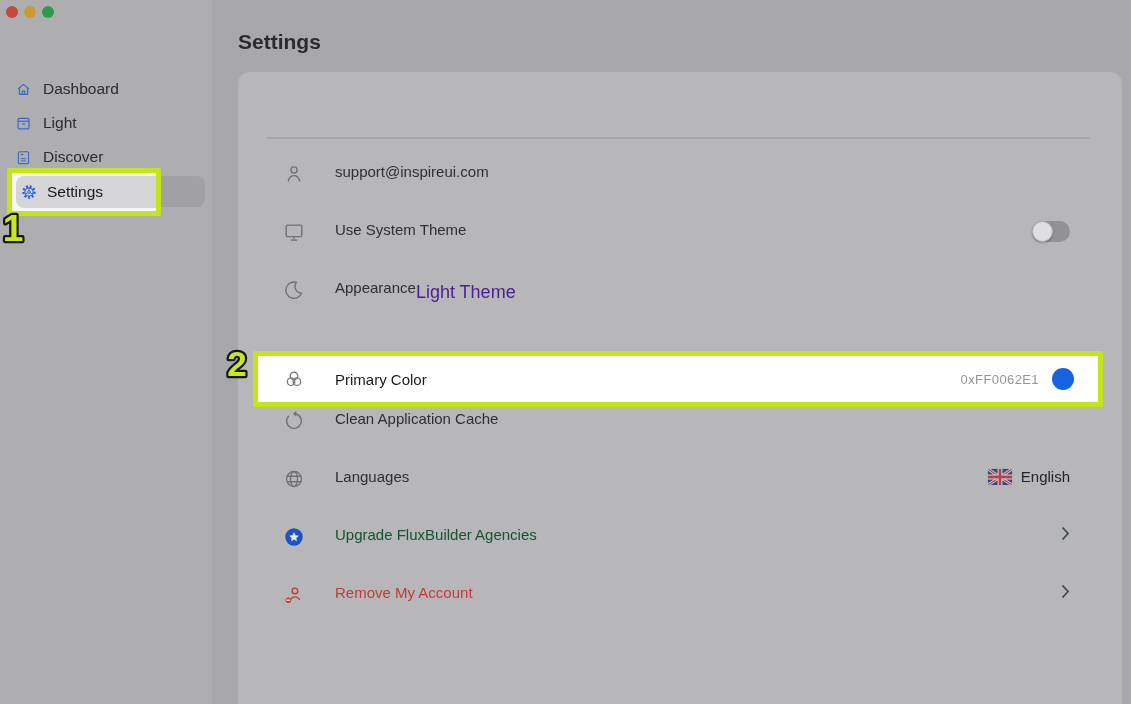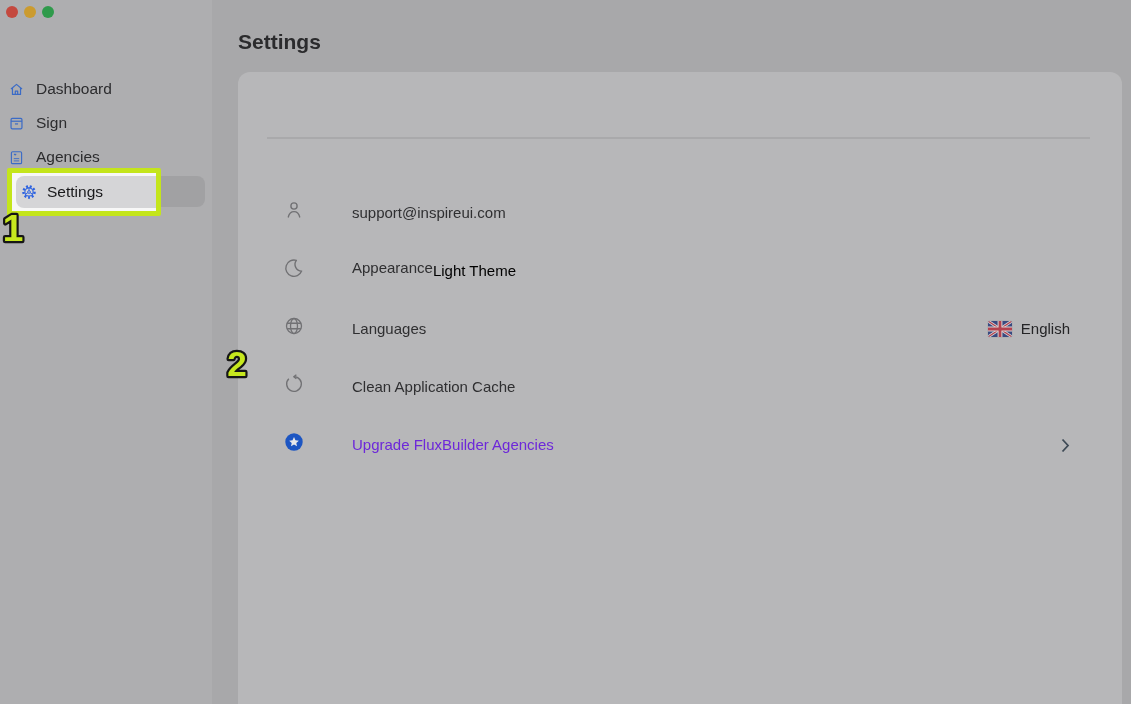--- a/index.html
+++ b/index.html
@@ -12,21 +12,21 @@
 
   
   .sidebar { width:212px; height:100%; background:#aeaeb0; position:relative; flex:none; }
   .lights { display:flex; gap:6px; padding:6px 0 0 6px; }
   .light { width:12px; height:12px; border-radius:50%; }
   .light.red    { background:#c4493f; }
   .light.yellow { background:#cb9b2f; }
   .light.green  { background:#2f9a4b; }
 
   .nav { margin-top:54px; }
-  .nav-item { height:34px; display:flex; align-items:center; padding-left:8px; gap:11px; position:relative; cursor:default; }
+  .nav-item { height:34px; display:flex; align-items:center; padding-left:15px; gap:11px; position:relative; cursor:default; }
   .nav-item .nicon { width:17px; height:17px; color:#3b6bc6; flex:none; display:flex; }
   .nav-item .nlabel { font-size:15.5px; color:#2c2c2e; }
   .settings-pill { position:absolute; left:12px; top:2px; width:193px; height:31px; border-radius:8px; background:#a1a1a3; z-index:0; }
   .nav-item > .nicon, .nav-item > .nlabel { position:relative; z-index:1; }
 
   
   .ann1 { position:absolute; left:7px; top:168px; width:154px; height:48px;
           border:5px solid #c4e51b; border-radius:2px; background:#f7f7f7; z-index:5;
           padding:3px 0 3px 4px; }
   .ann1-pill { height:100%; background:#d5d5d7; border-radius:8px 0 0 8px;
@@ -45,28 +45,28 @@
 
   
   .main { flex:1; padding:29px 9px 0 26px; position:relative; }
   .page-title { font-size:21px; font-weight:700; color:#2b2b2d; height:26px; line-height:26px; margin-bottom:17px; }
 
   .card { background:#b7b7b9; border-radius:12px; height:860px; }
   .card-top-spacer { height:65px; }
   .divider { border-top:2px solid #a9a9ab; margin:0 32px 0 29px; }
   .rows { padding-top:24px; }
 
-  .row { height:58px; display:flex; align-items:flex-end; padding:0 52px 0 45px; cursor:default;gap:17px; }
+  .row { height:58px; display:flex; align-items:flex-start; padding:0 52px 0 45px; cursor:default; }
   .row-icon { width:22px; height:22px; margin-right:30px; color:#717174; flex:none; display:flex; }
   .row-label { font-size:15px; color:#2f2f31; }
   .row-stack { display:flex; flex-direction:row; }
-  .row-sub { font-size:15px; color:#000000; margin-top:3px; }
+  .row-sub { font-size:18px; color:#4c1d95; margin-top:3px; }
   .row-right { margin-left:auto; display:flex; align-items:center; }
 
-  .row-label.accent-blue { color:#6d28d9; }
+  .row-label.accent-blue { color:#14532d; }
   .row-label.accent-red  { color:#c23a3a; }
   .row-icon.red { color:#c23a3a; }
 
   
   .toggle { width:38px; height:21px; border-radius:11px; background:#929294; position:relative; }
   .toggle-knob { width:21px; height:21px; border-radius:50%; background:#dfdfe1;
                  border:0.5px solid #b2b2b4; position:absolute; left:0; top:0;
                  box-shadow:0 1px 2px rgba(0,0,0,.3); }
 
   
@@ -109,32 +109,32 @@
     </div>
 
     <div class="nav-item">
       <span class="nicon">
         <svg viewBox="0 0 24 24" width="17" height="17" fill="none" stroke="currentColor" stroke-width="1.7" stroke-linejoin="round">
           <rect x="4.3" y="4.8" width="15.4" height="14.7" rx="1.8"></rect>
             <path d="M4.3 8.8h15.4"></path>
             <path d="M9.8 12.6h4.4"></path>
         </svg>
       </span>
-      <span class="nlabel">Sign</span>
+      <span class="nlabel">Light</span>
     </div>
 
     <div class="nav-item">
       <span class="nicon">
         <svg viewBox="0 0 24 24" width="17" height="17" fill="none" stroke="currentColor" stroke-width="1.6" stroke-linejoin="round">
           <rect x="4.8" y="3.8" width="14.4" height="16.9" rx="1.8"></rect>
           <path d="M8.2 13.6h7.6M8.2 16.8h7.6" stroke-width="1.3"></path>
           <path d="M8.3 7.1c.45-.75 1.5-.7 1.75.15.25-.85 1.3-.9 1.75-.15.3.55-.2 1.25-1.75 2.3-1.55-1.05-2.05-1.75-1.75-2.3z" fill="currentColor" stroke="none"></path>
         </svg>
       </span>
-      <span class="nlabel">Agencies</span>
+      <span class="nlabel">Discover</span>
     </div>
 
     <div class="nav-item">
       <div class="settings-pill"></div>
     </div>
   </div>
 
   <div class="ann1">
     <div class="ann1-pill">
       <span class="nicon">
@@ -166,33 +166,74 @@
       <div class="row">
         <span class="row-icon">
           <svg viewBox="0 0 24 24" width="22" height="22" fill="none" stroke="currentColor" stroke-width="1.5" stroke-linecap="round">
             <circle cx="12" cy="7.6" r="3.4"></circle>
               <path d="M5.8 19.6c.9-3.9 3.1-5.8 6.2-5.8s5.3 1.9 6.2 5.8"></path>
           </svg>
         </span>
         <span class="row-label">support@inspireui.com</span>
       </div>
 
+      <div class="row">
+        <span class="row-icon">
+          <svg viewBox="0 0 24 24" width="22" height="22" fill="none" stroke="currentColor" stroke-width="1.5" stroke-linejoin="round">
+            <rect x="3.5" y="4.5" width="17" height="12.5" rx="1.5"></rect>
+              <path d="M12 17v2.4"></path>
+              <path d="M8.6 20.8h6.8"></path>
+          </svg>
+        </span>
+        <span class="row-label">Use System Theme</span>
+        <span class="row-right">
+          <span class="toggle">
+            <span class="toggle-knob"></span>
+          </span>
+        </span>
+      </div>
 
       <div class="row">
         <span class="row-icon">
           <svg viewBox="0 0 24 24" width="22" height="22" fill="none" stroke="currentColor" stroke-width="1.5" stroke-linejoin="round">
             <path d="M14.6 3.7a8.9 8.9 0 1 0 5.7 11.7 7.3 7.3 0 0 1-5.7-11.7z"></path>
           </svg>
         </span>
         <span class="row-stack">
           <span class="row-label">Appearance</span>
           <span class="row-sub">Light Theme</span>
         </span>
       </div>
 
+      <div class="ann2">
+        <div class="hl-row">
+          <span class="row-icon">
+            <svg viewBox="0 0 24 24" width="22" height="22" fill="none" stroke="currentColor" stroke-width="1.5">
+              <circle cx="12" cy="8.7" r="4.1"></circle>
+                <circle cx="8.8" cy="14.9" r="4.1"></circle>
+                <circle cx="15.2" cy="14.9" r="4.1"></circle>
+            </svg>
+          </span>
+          <span class="row-label">Primary Color</span>
+          <span class="row-right">
+            <span class="hex-value">0xFF0062E1</span>
+            <span class="swatch"></span>
+          </span>
+        </div>
+      </div>
+
+      <div class="row">
+        <span class="row-icon">
+          <svg viewBox="0 0 24 24" width="22" height="22" fill="none" stroke="currentColor" stroke-width="1.5" stroke-linejoin="round">
+            <path d="M6.34 6.34 A8 8 0 1 0 12 4"></path>
+            <path d="M14.6 1.9 11.7 4.05 14.6 6.2"></path>
+          </svg>
+        </span>
+        <span class="row-label">Clean Application Cache</span>
+      </div>
 
       <div class="row">
         <span class="row-icon">
           <svg viewBox="0 0 24 24" width="22" height="22" fill="none" stroke="currentColor" stroke-width="1.4">
             <circle cx="12" cy="12" r="8.2"></circle>
               <ellipse cx="12" cy="12" rx="3.8" ry="8.2"></ellipse>
             <path d="M4.5 9h15M4.5 15h15"></path>
           </svg>
         </span>
         <span class="row-label">Languages</span>
@@ -205,43 +246,49 @@
               <path d="M30 0v40M0 20h60" stroke="#d8d8d8" stroke-width="12"></path>
               <path d="M30 0v40M0 20h60" stroke="#b4414e" stroke-width="7"></path>
             </svg>
           </span>
           <span class="lang-label">English</span>
         </span>
       </div>
 
       <div class="row">
         <span class="row-icon">
-          <svg viewBox="0 0 24 24" width="22" height="22" fill="none" stroke="currentColor" stroke-width="1.5" stroke-linejoin="round">
-            <path d="M6.34 6.34 A8 8 0 1 0 12 4"></path>
-            <path d="M14.6 1.9 11.7 4.05 14.6 6.2"></path>
-          </svg>
-        </span>
-        <span class="row-label">Clean Application Cache</span>
-      </div>
-
-      <div class="row">
-        <span class="row-icon">
           <svg viewBox="0 0 24 24" width="22" height="22">
             <circle cx="12" cy="12" r="9.5" fill="#1c55c2"></circle>
             <polygon fill="#e8e8ea" points="12,6.6 13.6,10.15 17.3,10.5 14.5,13 15.3,16.7 12,14.75 8.7,16.7 9.5,13 6.7,10.5 10.4,10.15"></polygon>
           </svg>
         </span>
         <span class="row-label accent-blue">Upgrade FluxBuilder Agencies</span>
         <span class="row-right chevron">
           <svg width="9" height="15" viewBox="0 0 9 15" fill="none">
               <path d="M1.5 1.5 7 7.5 1.5 13.5" stroke="currentColor" stroke-width="1.8"></path>
             </svg>
         </span>
       </div>
 
+      <div class="row">
+        <span class="row-icon red">
+          <svg viewBox="0 0 24 24" width="22" height="22" fill="none" stroke="currentColor" stroke-width="1.5" stroke-linecap="round">
+            <circle cx="13" cy="7.6" r="3.1"></circle>
+            <path d="M7.6 19.3c.8-3.6 2.9-5.3 5.5-5.3 2 0 3.7.9 4.8 2.7"></path>
+            <circle cx="5.8" cy="17.6" r="3" fill="currentColor" stroke="none"></circle>
+            <path d="M4.3 17.6h3" stroke="#f2f2f2" stroke-width="1.4"></path>
+          </svg>
+        </span>
+        <span class="row-label accent-red">Remove My Account</span>
+        <span class="row-right chevron">
+          <svg width="9" height="15" viewBox="0 0 9 15" fill="none">
+              <path d="M1.5 1.5 7 7.5 1.5 13.5" stroke="currentColor" stroke-width="1.8"></path>
+            </svg>
+        </span>
+      </div>
 
 
     </div>
   </div>
 </div>
 
 <svg id="marker2" class="marker" width="34" height="42">
   <text x="16" y="33" font-size="35">2</text>
 </svg>
 

